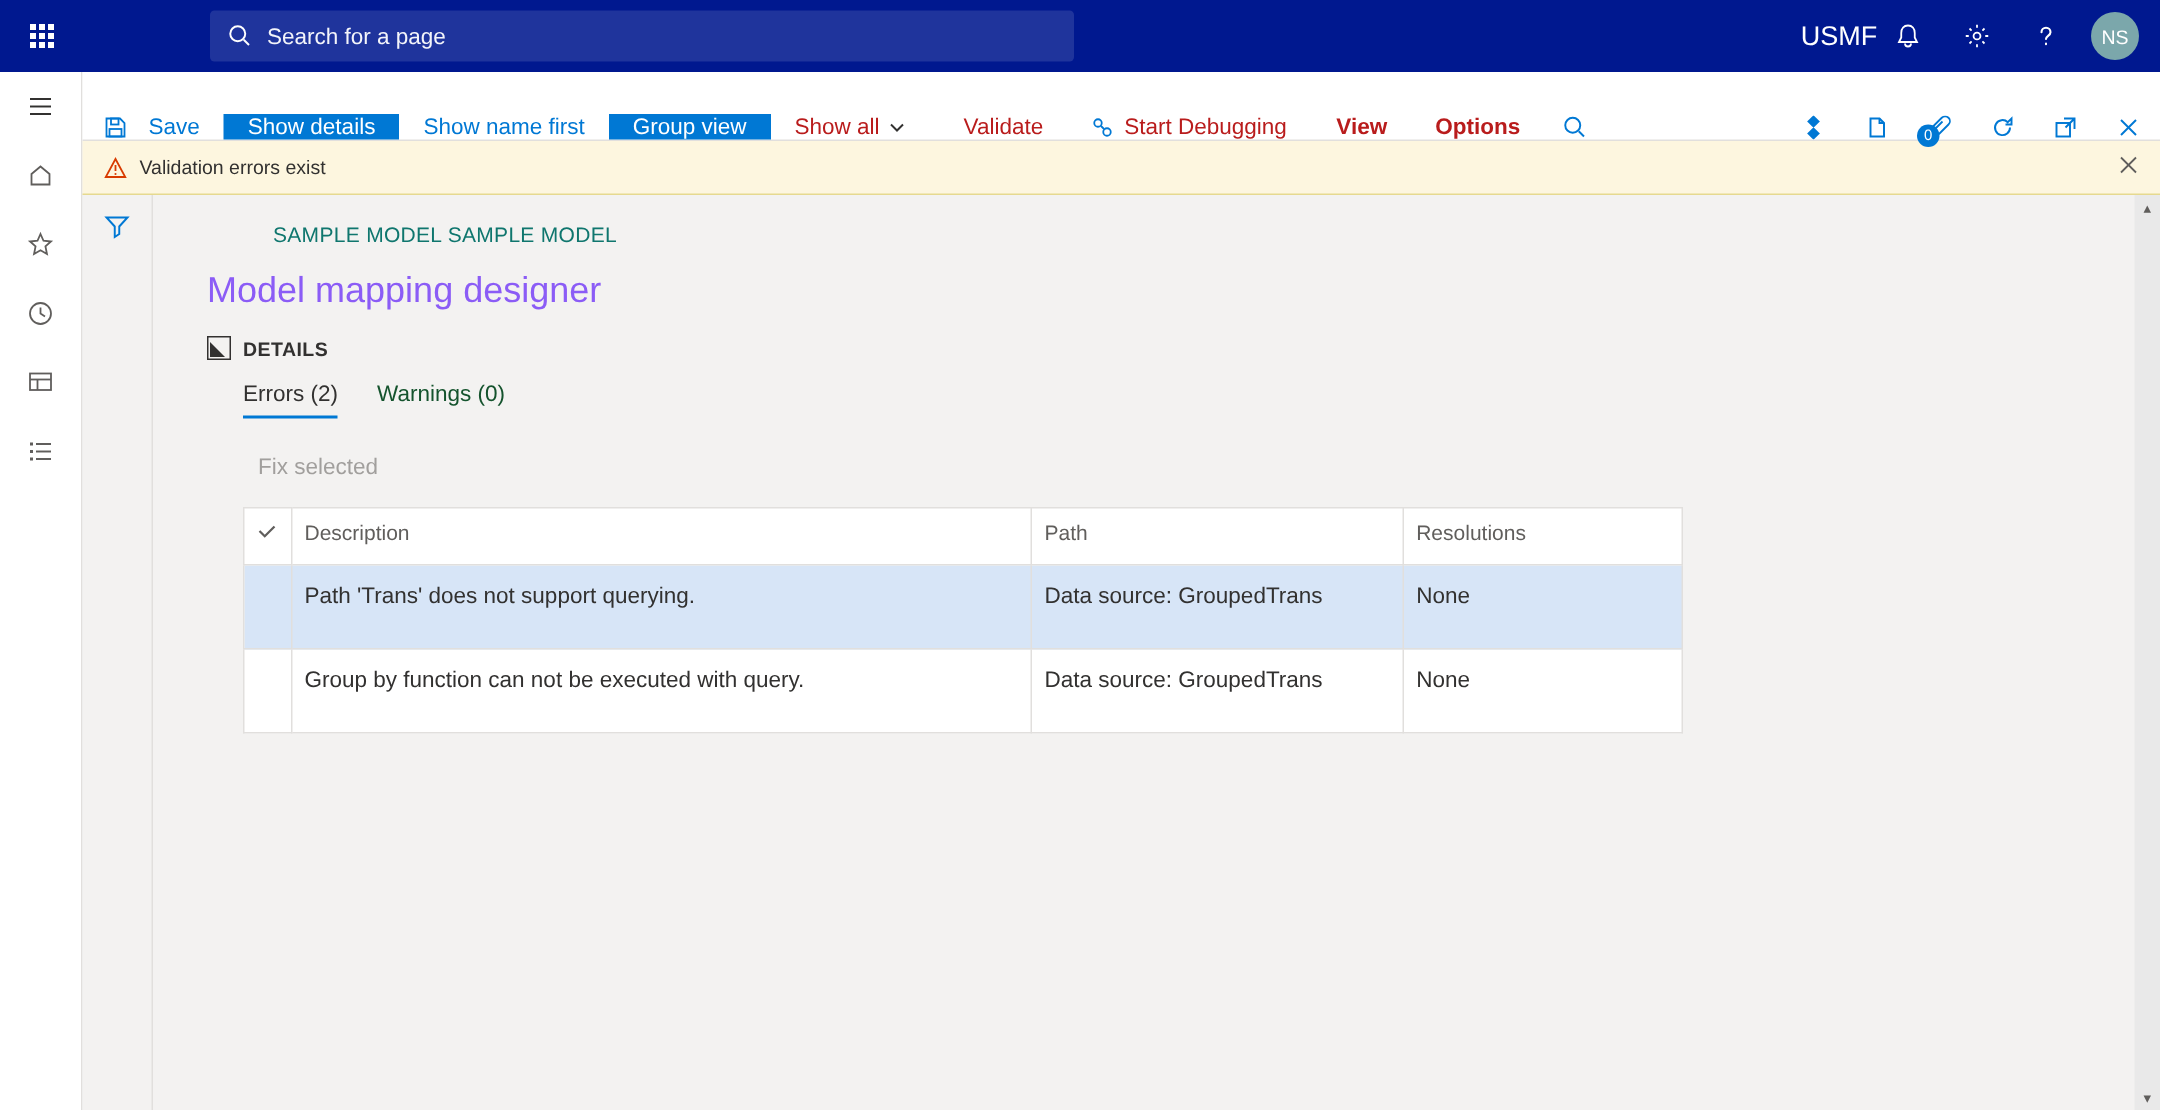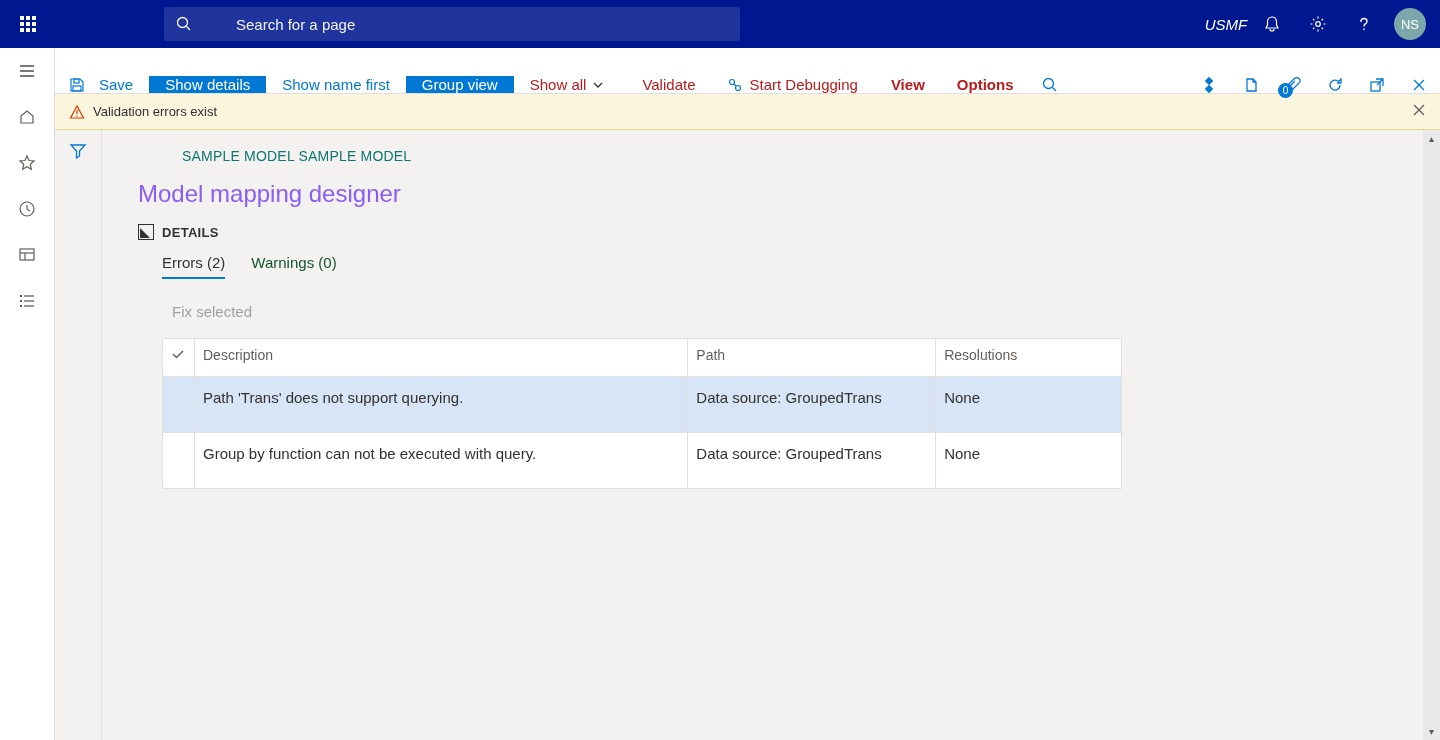--- a/index.html
+++ b/index.html
@@ -4,26 +4,26 @@
 <style>
 * { box-sizing: border-box; margin: 0; padding: 0; }
 body { font-family: "Segoe UI", Arial, sans-serif; font-size: 14px; color: #323130; background: #f3f2f1; overflow: hidden; }
 
 
 .navbar { height: 48px; background: #00188f; color: #fff; display: flex; align-items: center; padding: 0 8px; }
 .waffle { width: 40px; height: 40px; display: flex; align-items: center; justify-content: center; cursor: pointer; }
 .waffle-grid { display: grid; grid-template-columns: repeat(3, 4px); grid-template-rows: repeat(3, 4px); gap: 2px; }
 .waffle-grid span { background: #fff; }
 .navbar-title { font-size: 17px; font-weight: 600; margin-left: 12px; }
-.navbar-search { margin-left: 116px; width: 576px; height: 34px; background: rgba(255,255,255,0.12); border-radius: 3px; display: flex; align-items: center; padding: 0 12px; gap: 34px; }
+.navbar-search { margin-left: 92px; width: 576px; height: 34px; background: rgba(255,255,255,0.12); border-radius: 3px; display: flex; align-items: center; padding: 0 12px; }
 .navbar-search svg { flex-shrink: 0; }
 .navbar-search-text { margin-left: 10px; color: rgba(255,255,255,0.95); font-size: 15px; }
 .navbar-right { margin-left: auto; display: flex; align-items: center; gap: 2px; }
 .navbar-right-btn { width: 44px; height: 48px; display: flex; align-items: center; justify-content: center; cursor: pointer; color: #fff; }
-.navbar-company { font-size: 15px; padding: 15px 8px; font-style: italic; }
+.navbar-company { font-size: 18px; padding: 15px 8px; }
 .avatar { width: 32px; height: 32px; border-radius: 50%; background: #7ba7ab; color: #fff; display: flex; align-items: center; justify-content: center; font-size: 13px; margin: 0 6px; }
 
 
 .actionbar-wrap { display: flex; }
 .leftrail { width: 55px; background: #fff; border-right: 1px solid #e1dfdd; display: flex; flex-direction: column; align-items: center; padding-top: 0; height: calc(100vh - 48px); }
 .leftrail-btn { width: 55px; height: 46px; display: flex; align-items: center; justify-content: center; cursor: pointer; color: #605e5c; }
 
 .content-area { flex: 1; display: flex; flex-direction: column; height: calc(100vh - 48px); }
 
 .actionbar { height: 46px; background: #fff; border-bottom: 1px solid #e1dfdd; display: flex; align-items: flex-end; }

